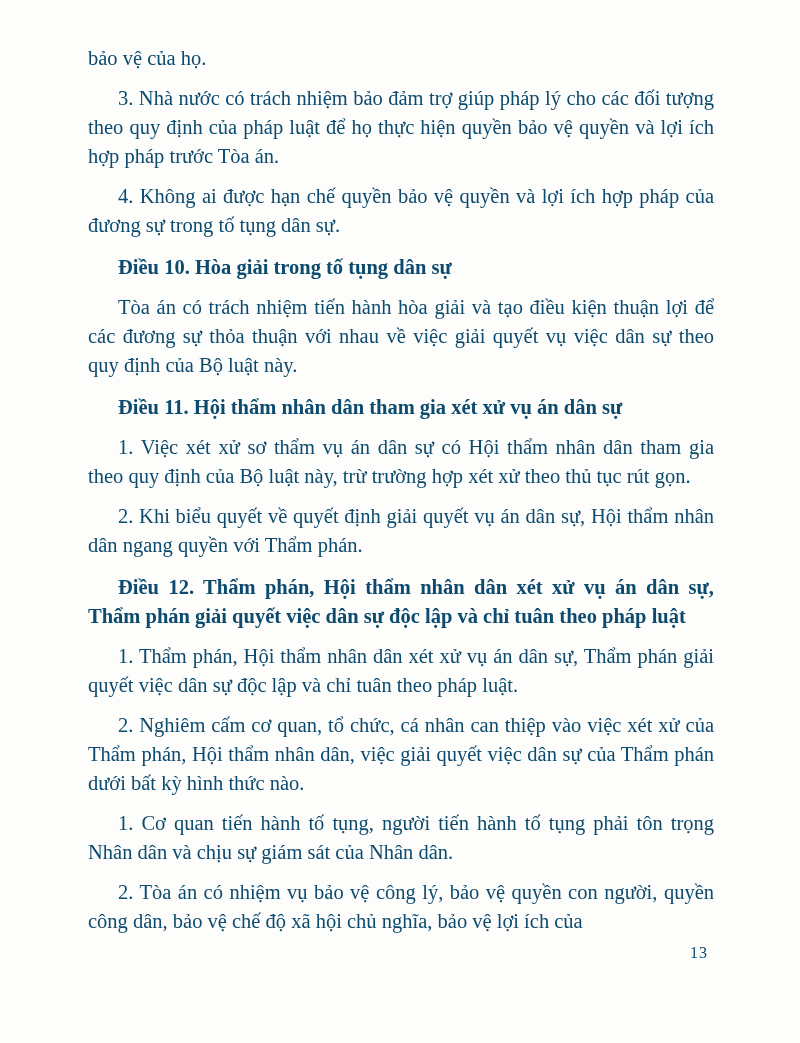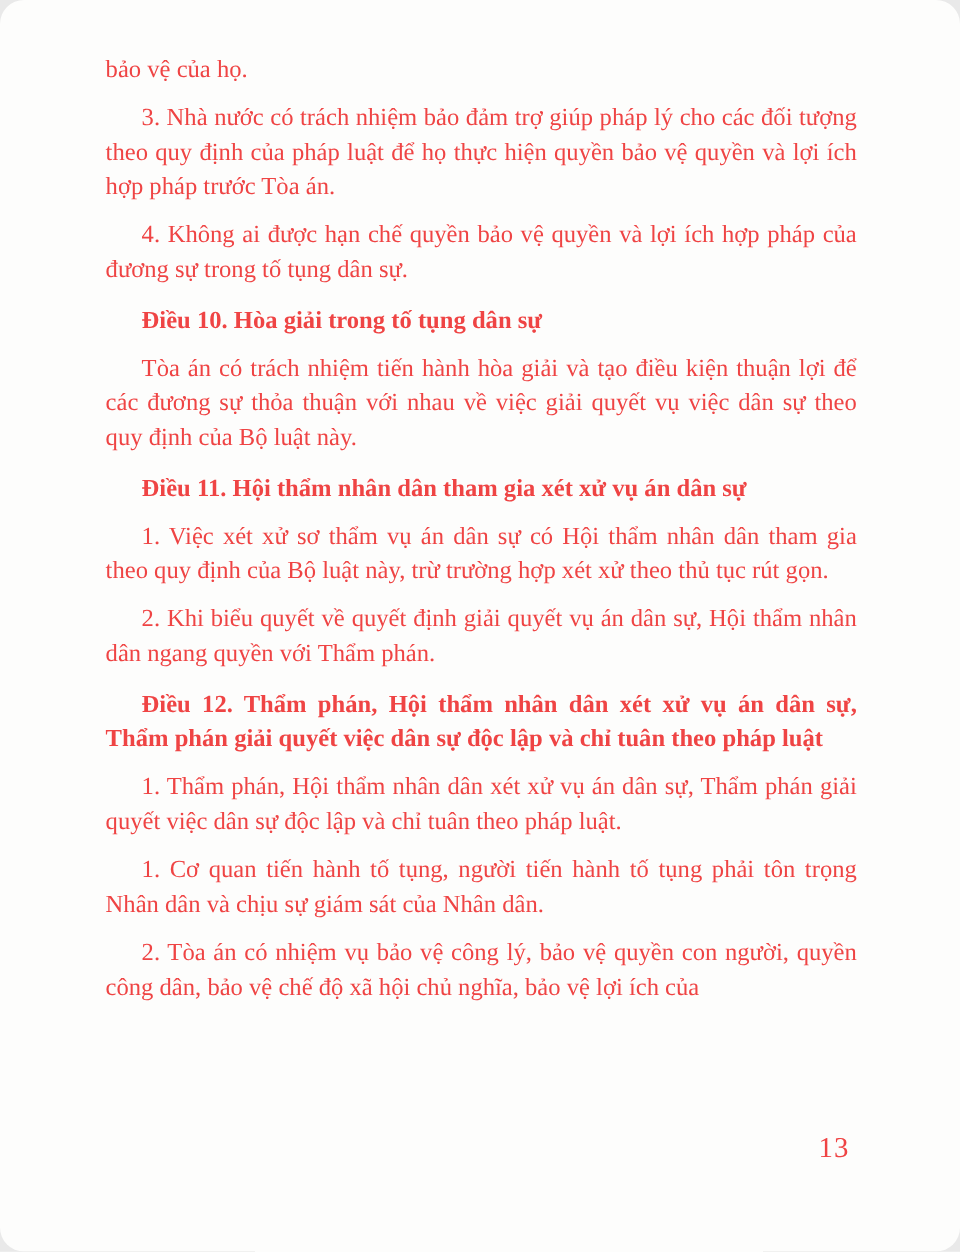--- a/index.html
+++ b/index.html
@@ -6,24 +6,23 @@
     margin: 0;
     padding: 0;
     background: #e9e9e9;
   }
   .page {
     position: relative;
     width: 800px;
     height: 1043px;
     margin: 0 auto;
     background: #fdfdfc;
-    color: #ef4444;
+    color: #0c4a6e;
     font-family: "Liberation Serif", "DejaVu Serif", serif;
     overflow: hidden;
-    border-radius: 20px;
   }
   .text-column {
     position: absolute;
     left: 88px;
     top: 44px;
     width: 626px;
     font-size: 20.5px;
     line-height: 29px;
     text-align: justify;
   }
@@ -40,39 +39,40 @@
   }
   p.heading {
     font-weight: bold;
     text-indent: 30px;
     margin-top: 13px;
   }
   .page-number {
     position: absolute;
     right: 92px;
     top: 944px;
-    font-size: 24px;
+    font-size: 16px;
     letter-spacing: 1px;
   }
 </style>
 </head>
 <body>
 
 <div class="page">
 
   <div class="text-column">
     <p class="cont">bảo vệ của họ.</p>
     <p class="para">3. Nhà nước có trách nhiệm bảo đảm trợ giúp pháp lý cho các đối tượng theo quy định của pháp luật để họ thực hiện quyền bảo vệ quyền và lợi ích hợp pháp trước Tòa án.</p>
     <p class="para">4. Không ai được hạn chế quyền bảo vệ quyền và lợi ích hợp pháp của đương sự trong tố tụng dân sự.</p>
     <p class="heading">Điều 10. Hòa giải trong tố tụng dân sự</p>
     <p class="para">Tòa án có trách nhiệm tiến hành hòa giải và tạo điều kiện thuận lợi để các đương sự thỏa thuận với nhau về việc giải quyết vụ việc dân sự theo quy định của Bộ luật này.</p>
     <p class="heading">Điều 11. Hội thẩm nhân dân tham gia xét xử vụ án dân sự</p>
     <p class="para">1. Việc xét xử sơ thẩm vụ án dân sự có Hội thẩm nhân dân tham gia theo quy định của Bộ luật này, trừ trường hợp xét xử theo thủ tục rút gọn.</p>
     <p class="para">2. Khi biểu quyết về quyết định giải quyết vụ án dân sự, Hội thẩm nhân dân ngang quyền với Thẩm phán.</p>
     <p class="heading">Điều 12. Thẩm phán, Hội thẩm nhân dân xét xử vụ án dân sự, Thẩm phán giải quyết việc dân sự độc lập và chỉ tuân theo pháp luật</p>
     <p class="para">1. Thẩm phán, Hội thẩm nhân dân xét xử vụ án dân sự, Thẩm phán giải quyết việc dân sự độc lập và chỉ tuân theo pháp luật.</p>
+    <p class="para">2. Nghiêm cấm cơ quan, tổ chức, cá nhân can thiệp vào việc xét xử của Thẩm phán, Hội thẩm nhân dân, việc giải quyết việc dân sự của Thẩm phán dưới bất kỳ hình thức nào.</p>
     <p class="para">1. Cơ quan tiến hành tố tụng, người tiến hành tố tụng phải tôn trọng Nhân dân và chịu sự giám sát của Nhân dân.</p>
     <p class="para">2. Tòa án có nhiệm vụ bảo vệ công lý, bảo vệ quyền con người, quyền công dân, bảo vệ chế độ xã hội chủ nghĩa, bảo vệ lợi ích của</p>
   </div>
 
   <div class="page-number">13</div>
 
 </div>
 
 </body></html>

